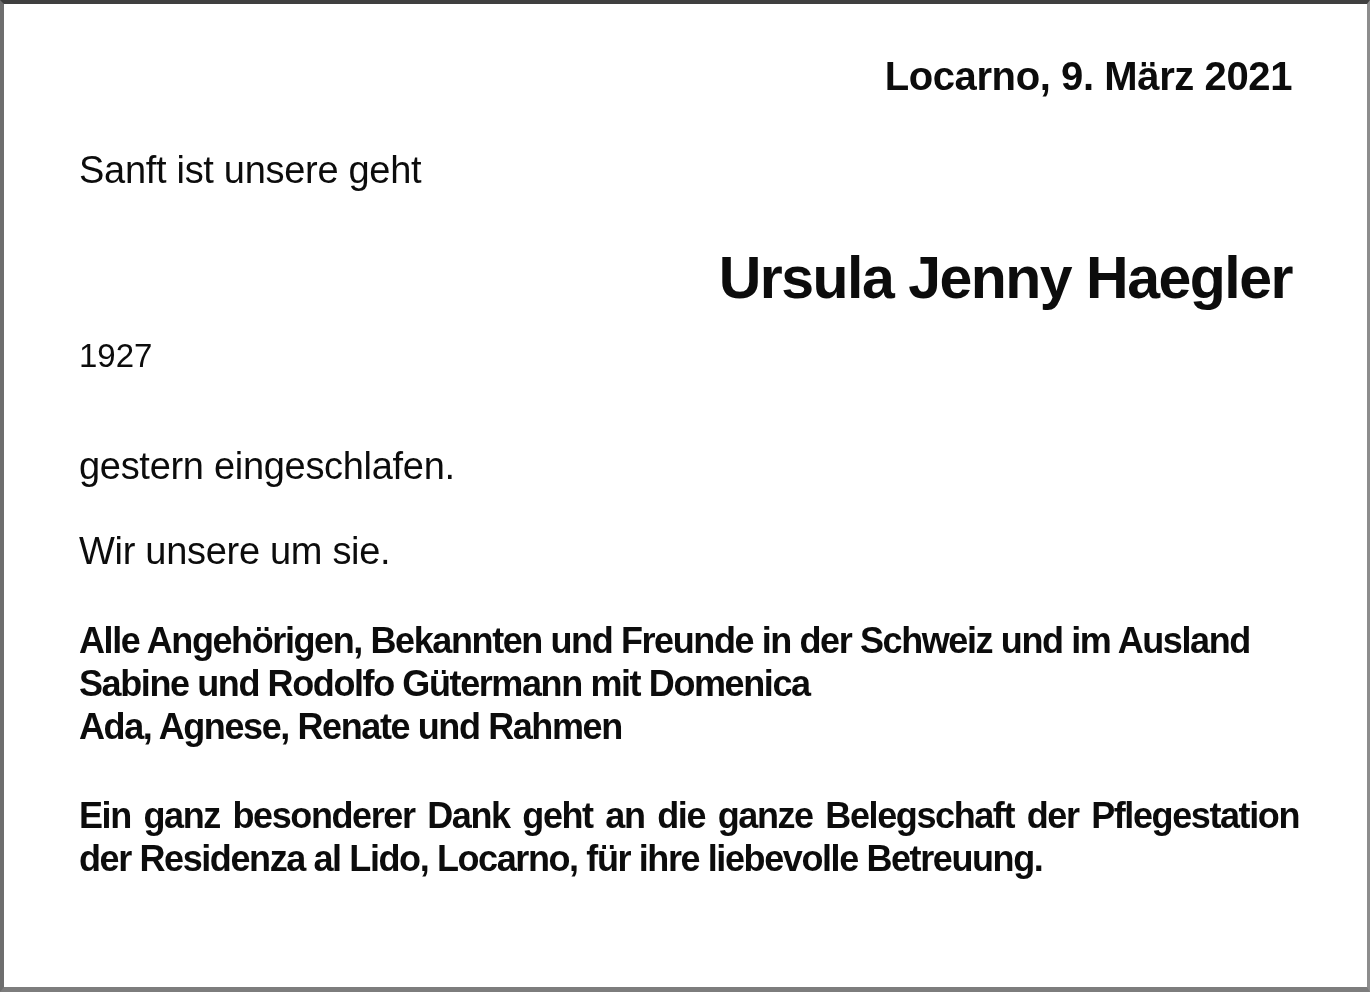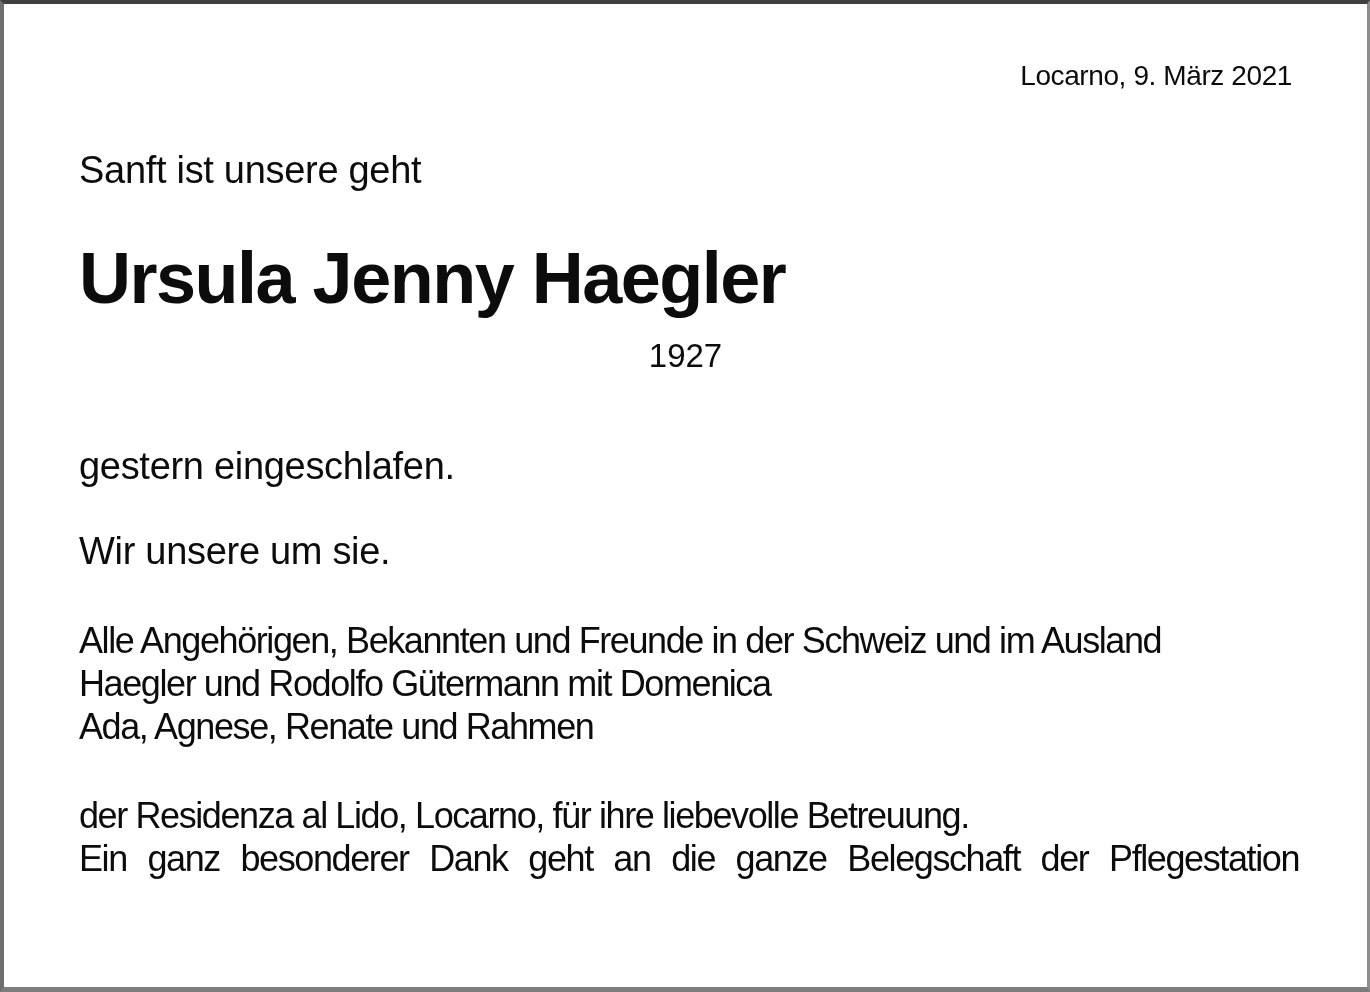--- a/index.html
+++ b/index.html
@@ -16,43 +16,44 @@
     border-left: 4px solid #6e6e6e;
     border-right: 3px solid #8d8d8d;
     border-bottom: 5px solid #7d7d7d;
     padding: 50px 75px 0 75px;
     overflow: hidden;
     font-family: "Liberation Sans", "DejaVu Sans", sans-serif;
     color: #0c0c0c;
   }
   .date-line {
     text-align: right;
-    font-size: 28px;
+    font-size: 40px;
     line-height: 44px;
     letter-spacing: -0.4px;
     white-space: nowrap;
+    font-weight: bold;
   }
   .intro {
     margin-top: 50px;
     font-size: 38px;
     line-height: 44px;
     letter-spacing: -0.3px;
   }
   .name {
     margin: 44px 0 16px 0;
-    text-align: left;
-    font-size: 72px;
+    text-align: right;
+    font-size: 59px;
     line-height: 84px;
     font-weight: bold;
     letter-spacing: -1.5px;
     white-space: nowrap;
   }
   .year {
     margin-top: 4px;
-    text-align: center;
+    text-align: left;
     font-size: 33px;
     line-height: 40px;
   }
   .passing {
     margin-top: 68px;
     font-size: 38px;
     line-height: 44px;
     letter-spacing: -0.3px;
   }
   .mourning {
@@ -62,20 +63,21 @@
     letter-spacing: -0.3px;
   }
   .para {
     margin-top: 46px;
   }
   .pline {
     font-size: 36px;
     line-height: 43px;
     letter-spacing: -1.4px;
     white-space: nowrap;
+    font-weight: bold;
   }
   .pline.justified {
     width: 1220px;
     white-space: normal;
     text-align: justify;
     text-align-last: justify;
     height: 43px;
     overflow: hidden;
   }
   .closing {
@@ -98,23 +100,23 @@
   <div class="name">Ursula Jenny Haegler</div>
 
   <div class="year">1927</div>
 
   <div class="passing">gestern eingeschlafen.</div>
 
   <div class="mourning">Wir unsere um sie.</div>
 
   <div class="para">
     <div class="pline">Alle Angehörigen, Bekannten und Freunde in der Schweiz und im Ausland</div>
-    <div class="pline">Haegler und Rodolfo Gütermann mit Domenica</div>
+    <div class="pline">Sabine und Rodolfo Gütermann mit Domenica</div>
     <div class="pline">Ada, Agnese, Renate und Rahmen</div>
   </div>
 
   <div class="para">
+    <div class="pline justified">Ein ganz besonderer Dank geht an die ganze Belegschaft der Pflegestation</div>
     <div class="pline">der Residenza al Lido, Locarno, für ihre liebevolle Betreuung.</div>
-    <div class="pline justified">Ein ganz besonderer Dank geht an die ganze Belegschaft der Pflegestation</div>
   </div>
 
 
 </div>
 
 </body></html>

